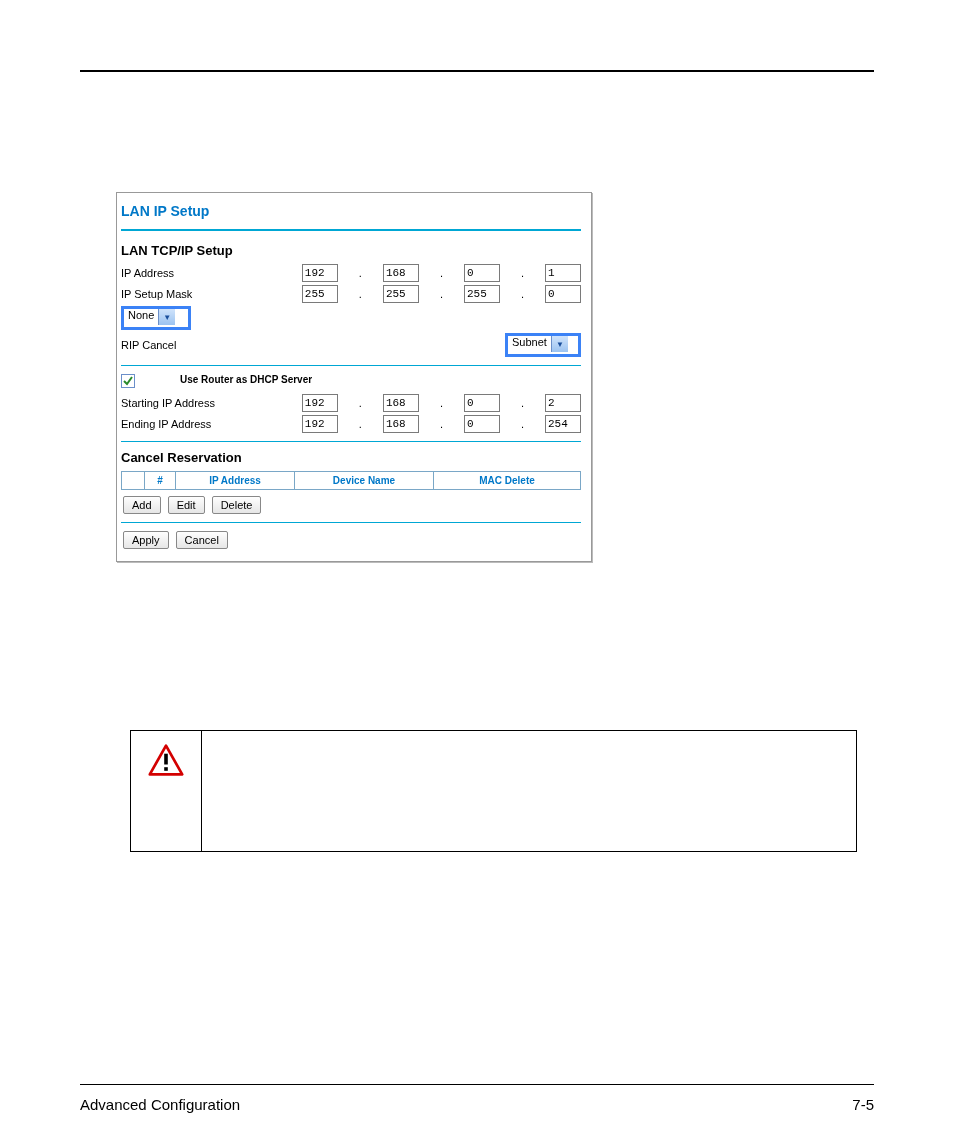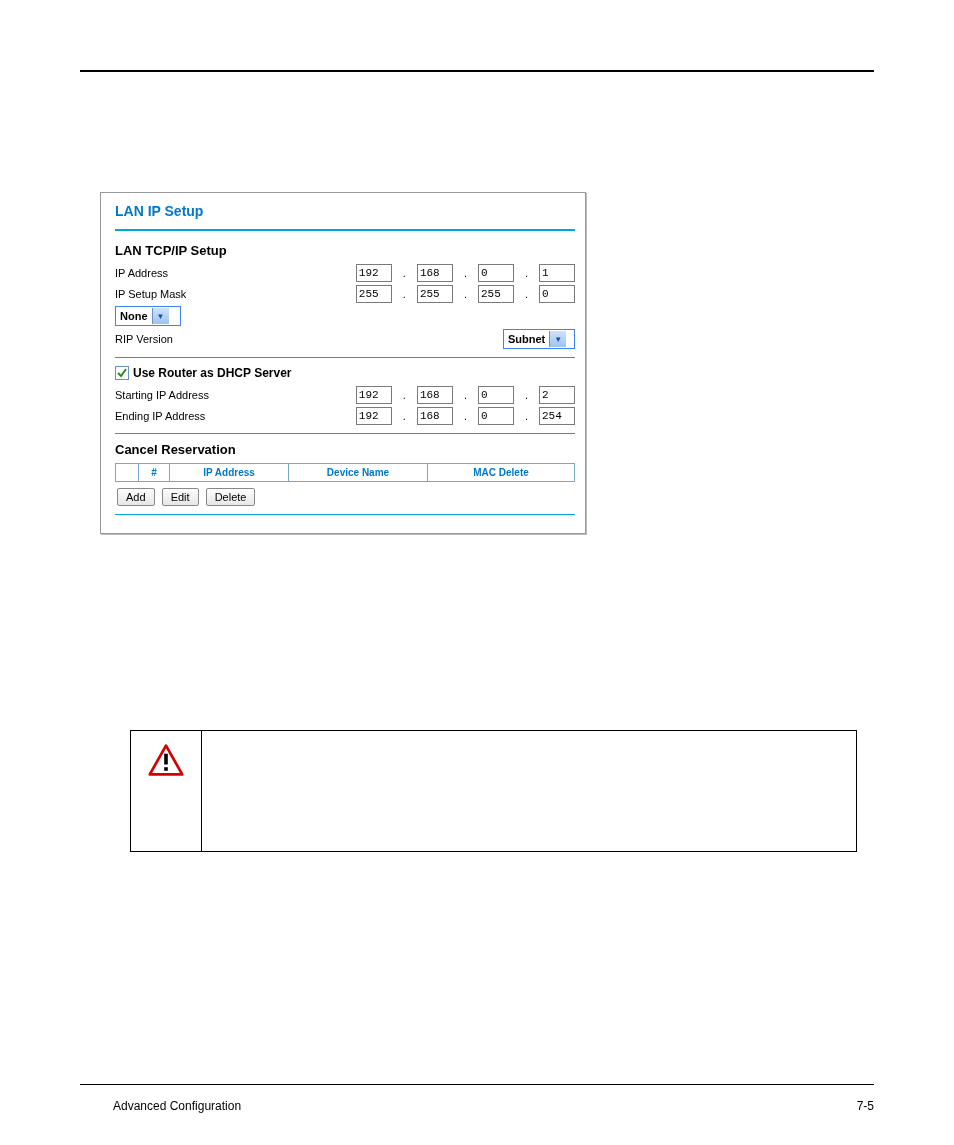--- a/index.html
+++ b/index.html
@@ -19,23 +19,23 @@
   .top-rule {
     border-top: 2px solid #000;
     margin-bottom: 120px;
   }
   
   .panel {
     width: 460px;
     border: 1px solid #999;
     background: #fff;
     box-shadow: 1px 1px 0 #bbb;
-    padding: 8px 10px 10px 14px;
-    font-size: 11px;
-    margin-left: 20px;
+    padding: 8px 10px 10px 4px;
+    font-size: 11px;
+    margin-left: 36px;
   }
   .panel-title {
     color: #0078c8;
     font-weight: bold;
     font-size: 14px;
     padding: 2px 0 8px 0;
   }
   .sep {
     height: 2px;
     background: #00a7d4;
@@ -57,46 +57,45 @@
     justify-content: space-between;
     margin: 3px 0;
   }
   .row .label {
     flex: 1;
     font-size: 11px;
   }
   .ip-group {
     display: flex;
     align-items: center;
-    gap: 10px;
+    gap: 20px;
   }
   .octet {
     width: 30px;
     height: 16px;
     border: 1px solid #7a7a7a;
     font-family: "Courier New", monospace;
     font-size: 11px;
     text-align: left;
     padding: 0 2px;
     background: #fff;
   }
   .dot {
     font-size: 11px;
     padding: 0 1px;
   }
   .select {
-    border: 1px solid #3b82f6;
+    border: 3px solid #3b82f6;
     background: #fff;
     font-size: 11px;
     height: 18px;
     display: inline-flex;
-    align-items: center;
+    align-items: flex-start;
     padding-left: 4px;
     cursor: pointer;
-    font-weight: bold;
   }
   .select .arrow {
     width: 16px;
     height: 16px;
     background: linear-gradient(#cfe3fb, #9cc3f0);
     border-left: 1px solid #6b8fc9;
     margin-left: 4px;
     display: inline-flex;
     align-items: center;
     justify-content: center;
@@ -113,24 +112,25 @@
     justify-content: center;
     margin-right: 4px;
     cursor: pointer;
   }
   .checkbox svg {
     width: 10px;
     height: 10px;
   }
   .dhcp-line {
     display: flex;
-    align-items: flex-end;
+    align-items: flex-start;
     font-weight: bold;
-    font-size: 12px;
+    font-size: 10px;
     margin: 2px 0 6px 0;
+    gap: 41px;
   }
   .res-table {
     border-collapse: collapse;
     width: 100%;
     margin-top: 4px;
   }
   .res-table th, .res-table td {
     border: 1px solid #7aa7c7;
     font-size: 10px;
     padding: 3px 4px;
@@ -194,22 +194,21 @@
     bottom: 60px;
     border-top: 1px solid #000;
   }
   .footer {
     position: absolute;
     left: 80px;
     right: 80px;
     bottom: 32px;
     display: flex;
     justify-content: space-between;
-    font-size: 12px;
-    margin-left: 33px;
+    font-size: 15px;
   }
 </style>
 </head>
 <body>
 
 <div class="page">
   <div class="top-rule"></div>
 
   <div class="panel">
     <div class="panel-title">LAN IP Setup</div>
@@ -244,21 +243,21 @@
     </div>
 
     <div class="row">
       <span class="select" style="width:60px">
         <span>None</span>
         <span class="arrow">▼</span>
       </span>
     </div>
 
     <div class="row">
-      <span class="label">RIP Version</span>
+      <span class="label">RIP Cancel</span>
       <span class="select" style="width:66px">
         <span>Subnet</span>
         <span class="arrow">▼</span>
       </span>
     </div>
 
     <div class="sep-thin"></div>
 
     <div class="dhcp-line">
       <span class="checkbox">
@@ -310,20 +309,24 @@
     </tbody>
       </table>
     <div class="btn-row">
       <span class="btn">Add</span>
       <span class="btn">Edit</span>
       <span class="btn">Delete</span>
     </div>
 
     <div class="sep-thin"></div>
 
+    <div class="btn-row">
+      <span class="btn">Apply</span>
+      <span class="btn">Cancel</span>
+    </div>
   </div>
 
   <div class="warn-box">
     <div class="warn-cell-icon">
       <span class="warn-icon">
         <svg viewBox="0 0 40 36">
           <polygon points="20,2 38,34 2,34" fill="none" stroke="#d30000" stroke-width="3" stroke-linejoin="round"></polygon>
           <rect x="18" y="11" width="4" height="12" fill="#000"></rect>
           <rect x="18" y="26" width="4" height="4" fill="#000"></rect>
         </svg>

